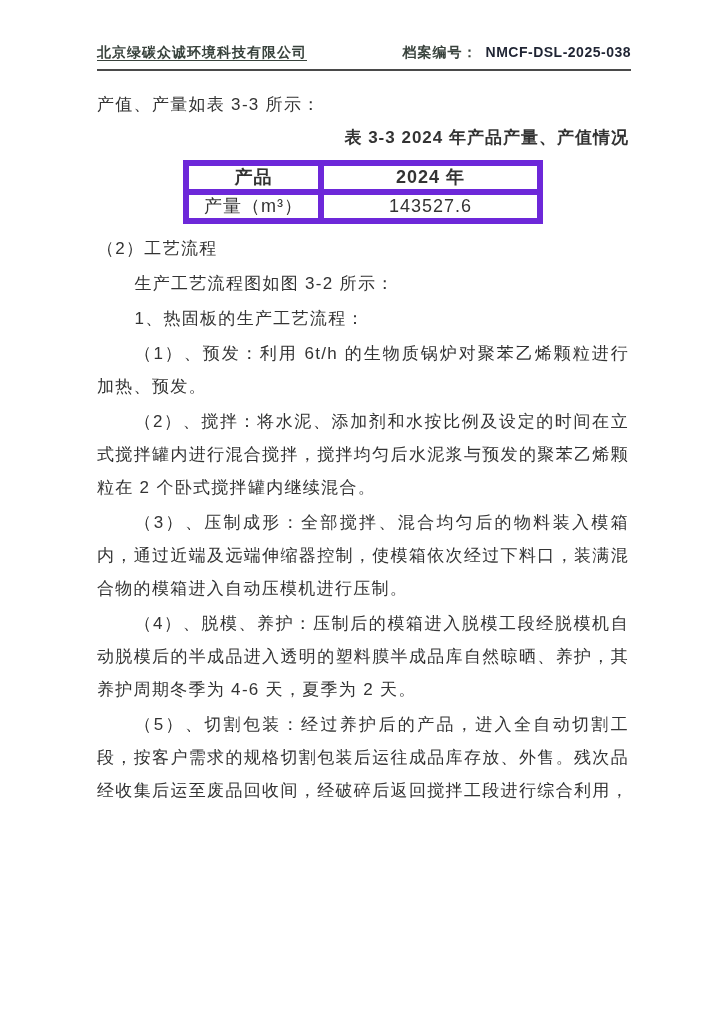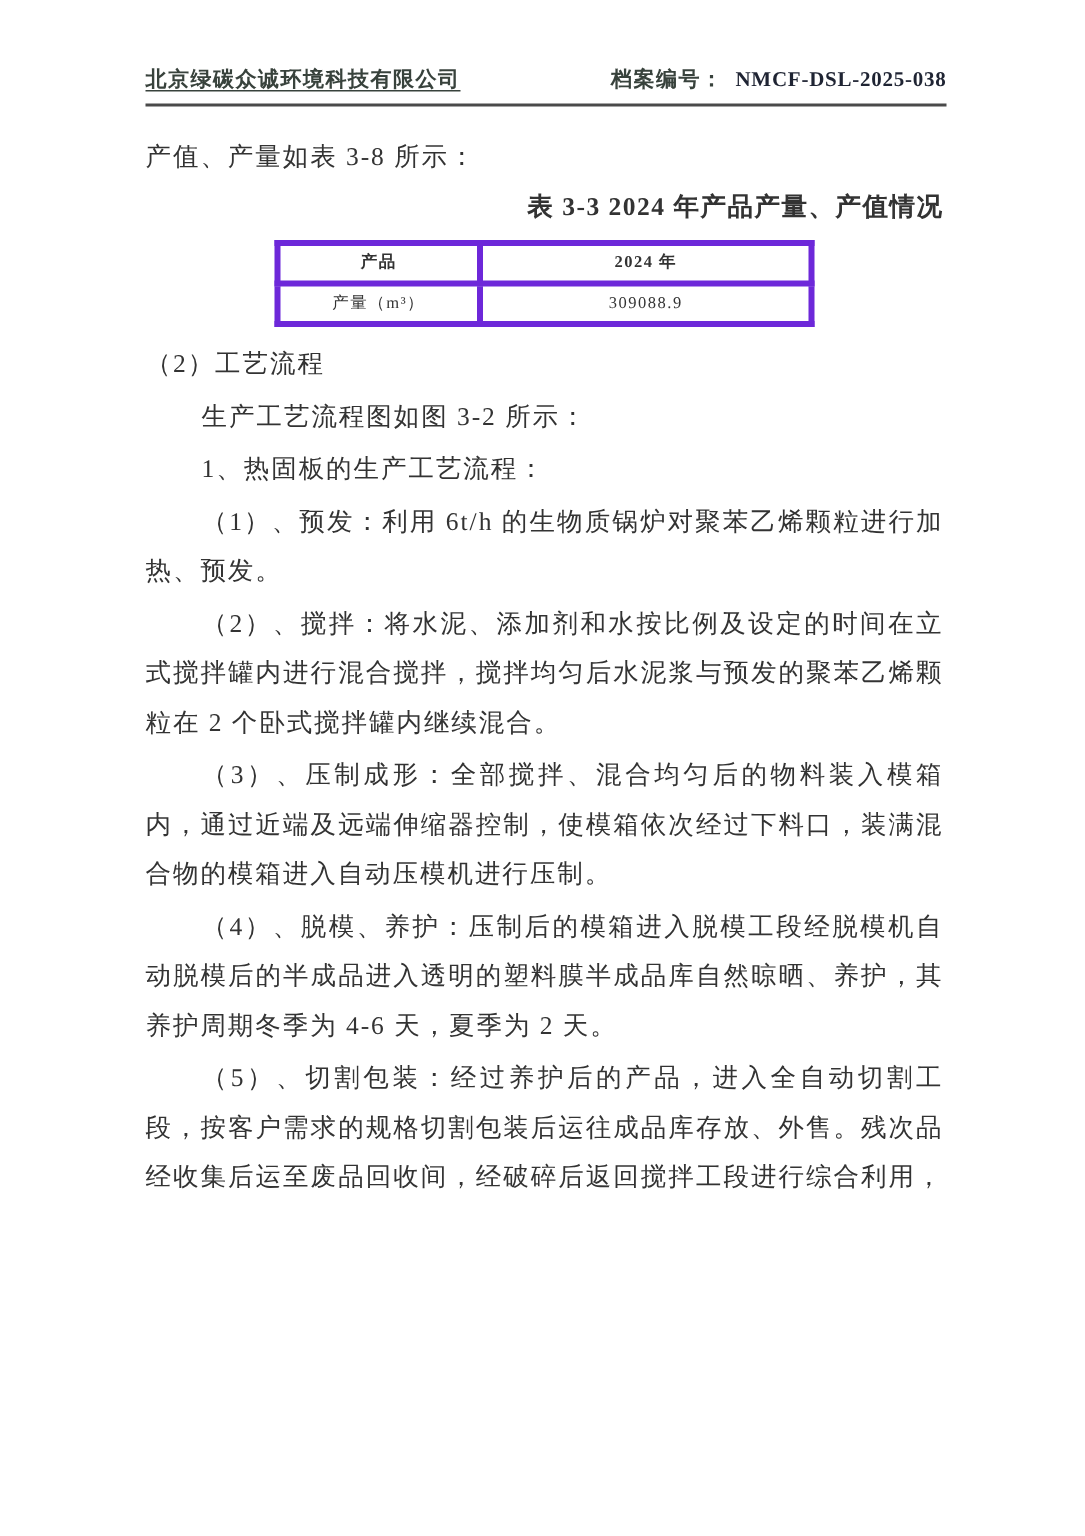--- a/index.html
+++ b/index.html
@@ -6,21 +6,21 @@
     margin: 0;
     padding: 0;
     background: #ffffff;
   }
   .page {
     position: relative;
     width: 723px;
     height: 803px;
     background: #ffffff;
     overflow: hidden;
-    font-family: Liberation Serif, serif;
+    font-family: Liberation Sans, sans-serif;
     color: #333333;
   }
   .header {
     position: absolute;
     left: 97px;
     right: 92px;
     top: 44px;
     display: flex;
     justify-content: space-between;
     align-items: baseline;
@@ -67,25 +67,25 @@
     text-indent: 0;
   }
   table.data {
     border-collapse: collapse;
     margin: 8px auto 8px auto;
     width: 360px;
     table-layout: fixed;
   }
   table.data col.c1 { width: 135px; }
   table.data th, table.data td {
-    border: 4px solid #6d28d9;
+    border: 6px solid #6d28d9;
     height: 23px;
     line-height: 23px;
     text-align: center;
-    font-size: 11px;
+    font-size: 18px;
     padding: 0 4px;
     letter-spacing: 1px;
     text-indent: 0;
   }
   table.data th { font-weight: bold; }
   .footer {
     position: absolute;
     left: 0;
     right: 0;
     top: 941px;
@@ -102,37 +102,37 @@
 
   <div class="header">
     <span class="company">北京绿碳众诚环境科技有限公司</span>
     <span class="archive-wrap">
       <span>档案编号：</span><span class="archive-number">NMCF-DSL-2025-038</span>
     </span>
   </div>
 
   <div class="content">
 
-    <p class="no-indent">产值、产量如表 3-8 所示：</p>
+    <p class="no-indent">产值、产量如表 3-3 所示：</p>
 
     <div class="table-title">表 3-3 2024 年产品产量、产值情况</div>
 
     <table class="data">
       <colgroup>
           <col class="c1">
           <col class="c2">
         </colgroup>
       <tbody>
         <tr>
           <th>产品</th>
           <th>2024 年</th>
         </tr>
         <tr>
           <td>产量（m³）</td>
-          <td>309088.9</td>
+          <td>143527.6</td>
         </tr>
       </tbody>
     </table>
 
     <p class="no-indent">（2）工艺流程</p>
     <p class="indent">生产工艺流程图如图 3-2 所示：</p>
     <p class="indent">1、热固板的生产工艺流程：</p>
     <p class="indent">（1）、预发：利用 6t/h 的生物质锅炉对聚苯乙烯颗粒进行加热、预发。</p>
     <p class="indent">（2）、搅拌：将水泥、添加剂和水按比例及设定的时间在立式搅拌罐内进行混合搅拌，搅拌均匀后水泥浆与预发的聚苯乙烯颗粒在 2 个卧式搅拌罐内继续混合。</p>
     <p class="indent">（3）、压制成形：全部搅拌、混合均匀后的物料装入模箱内，通过近端及远端伸缩器控制，使模箱依次经过下料口，装满混合物的模箱进入自动压模机进行压制。</p>

